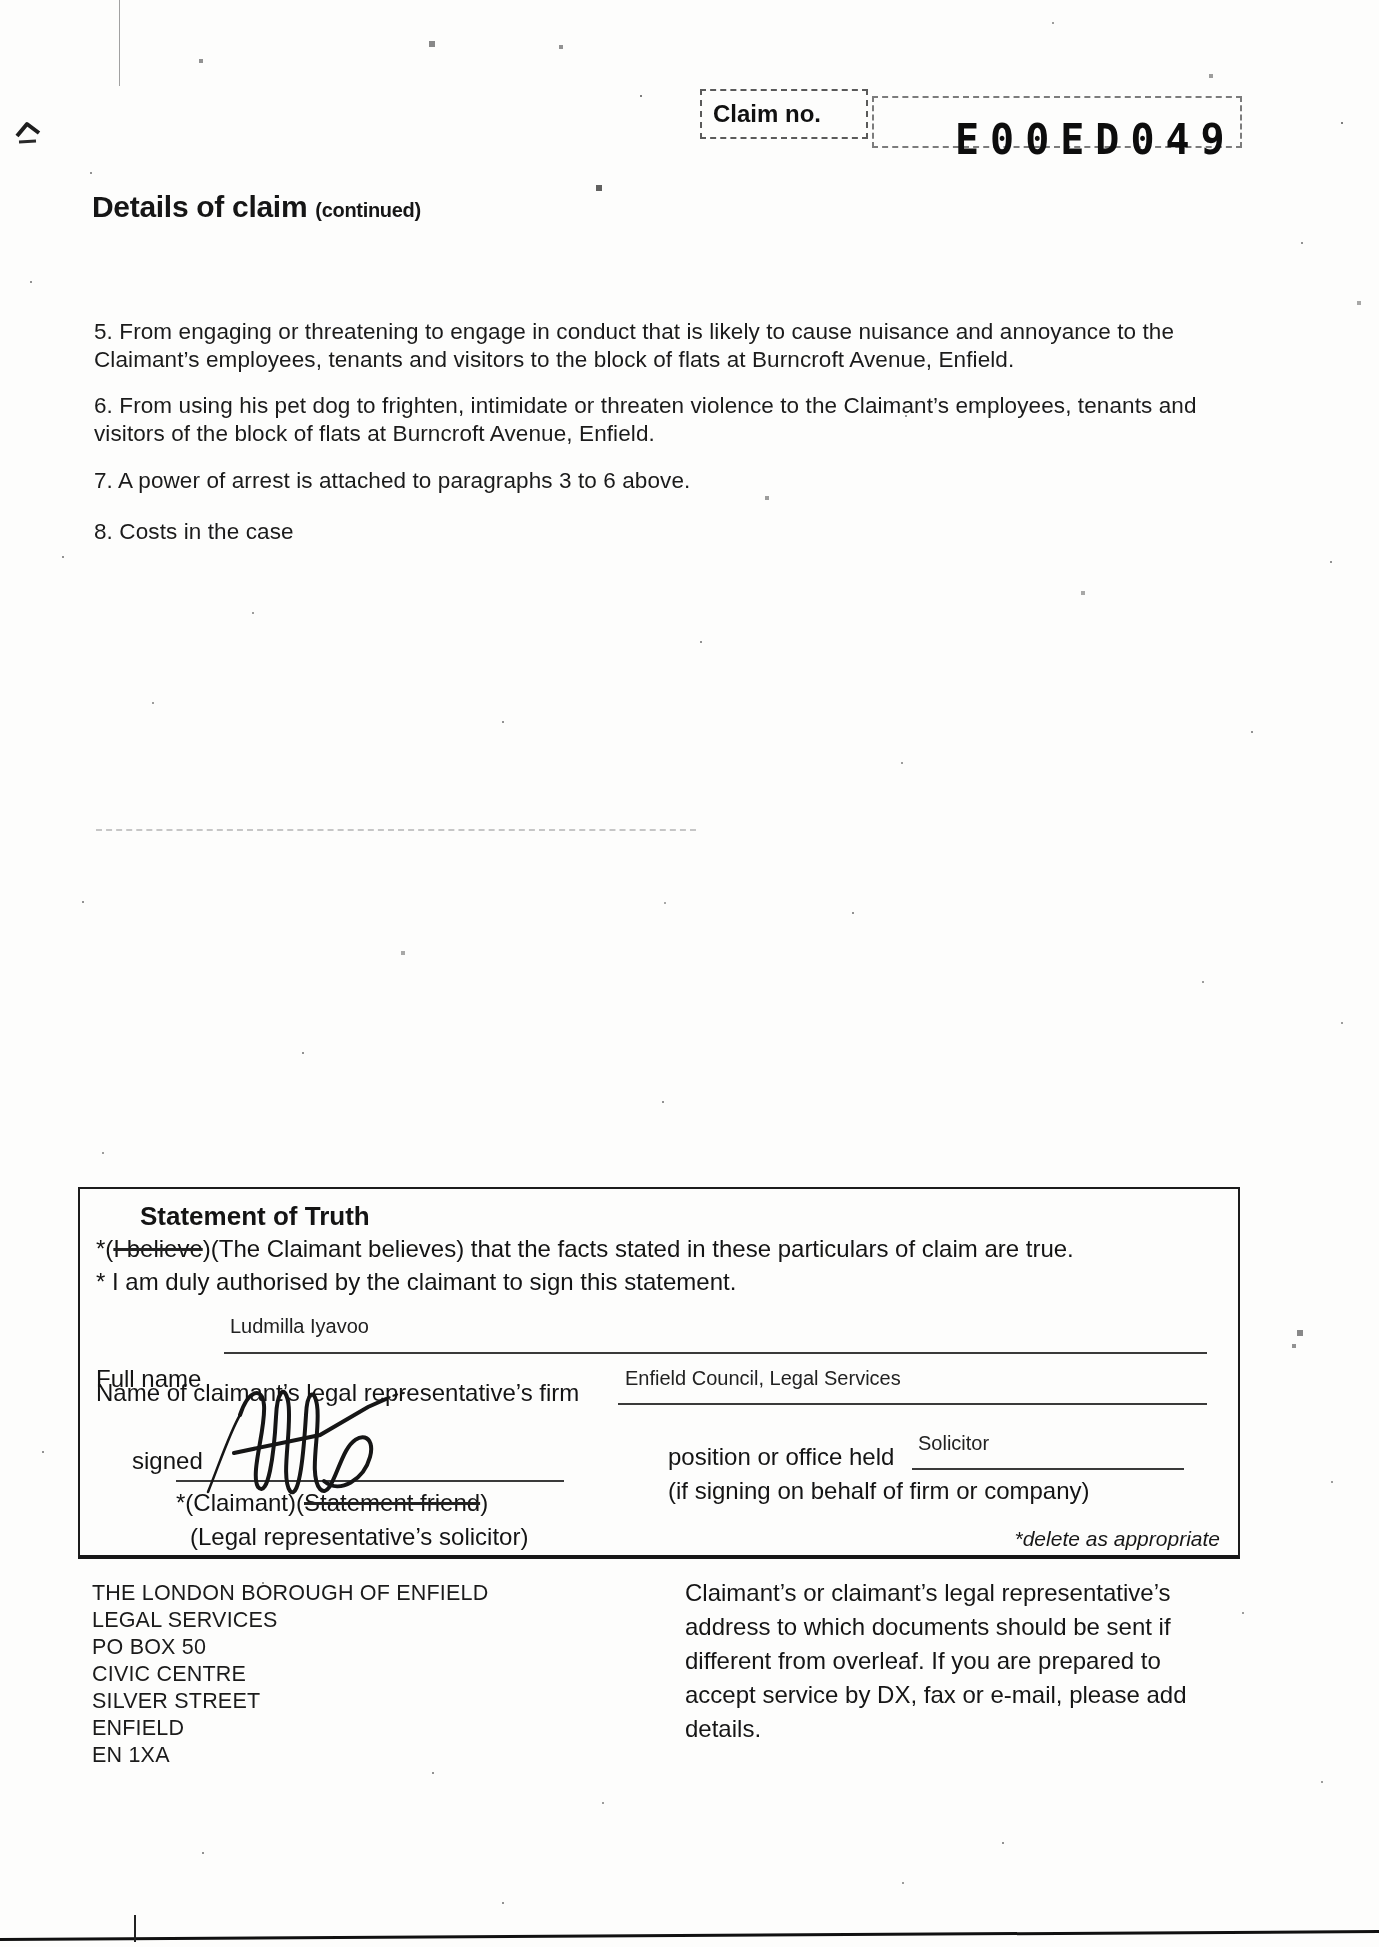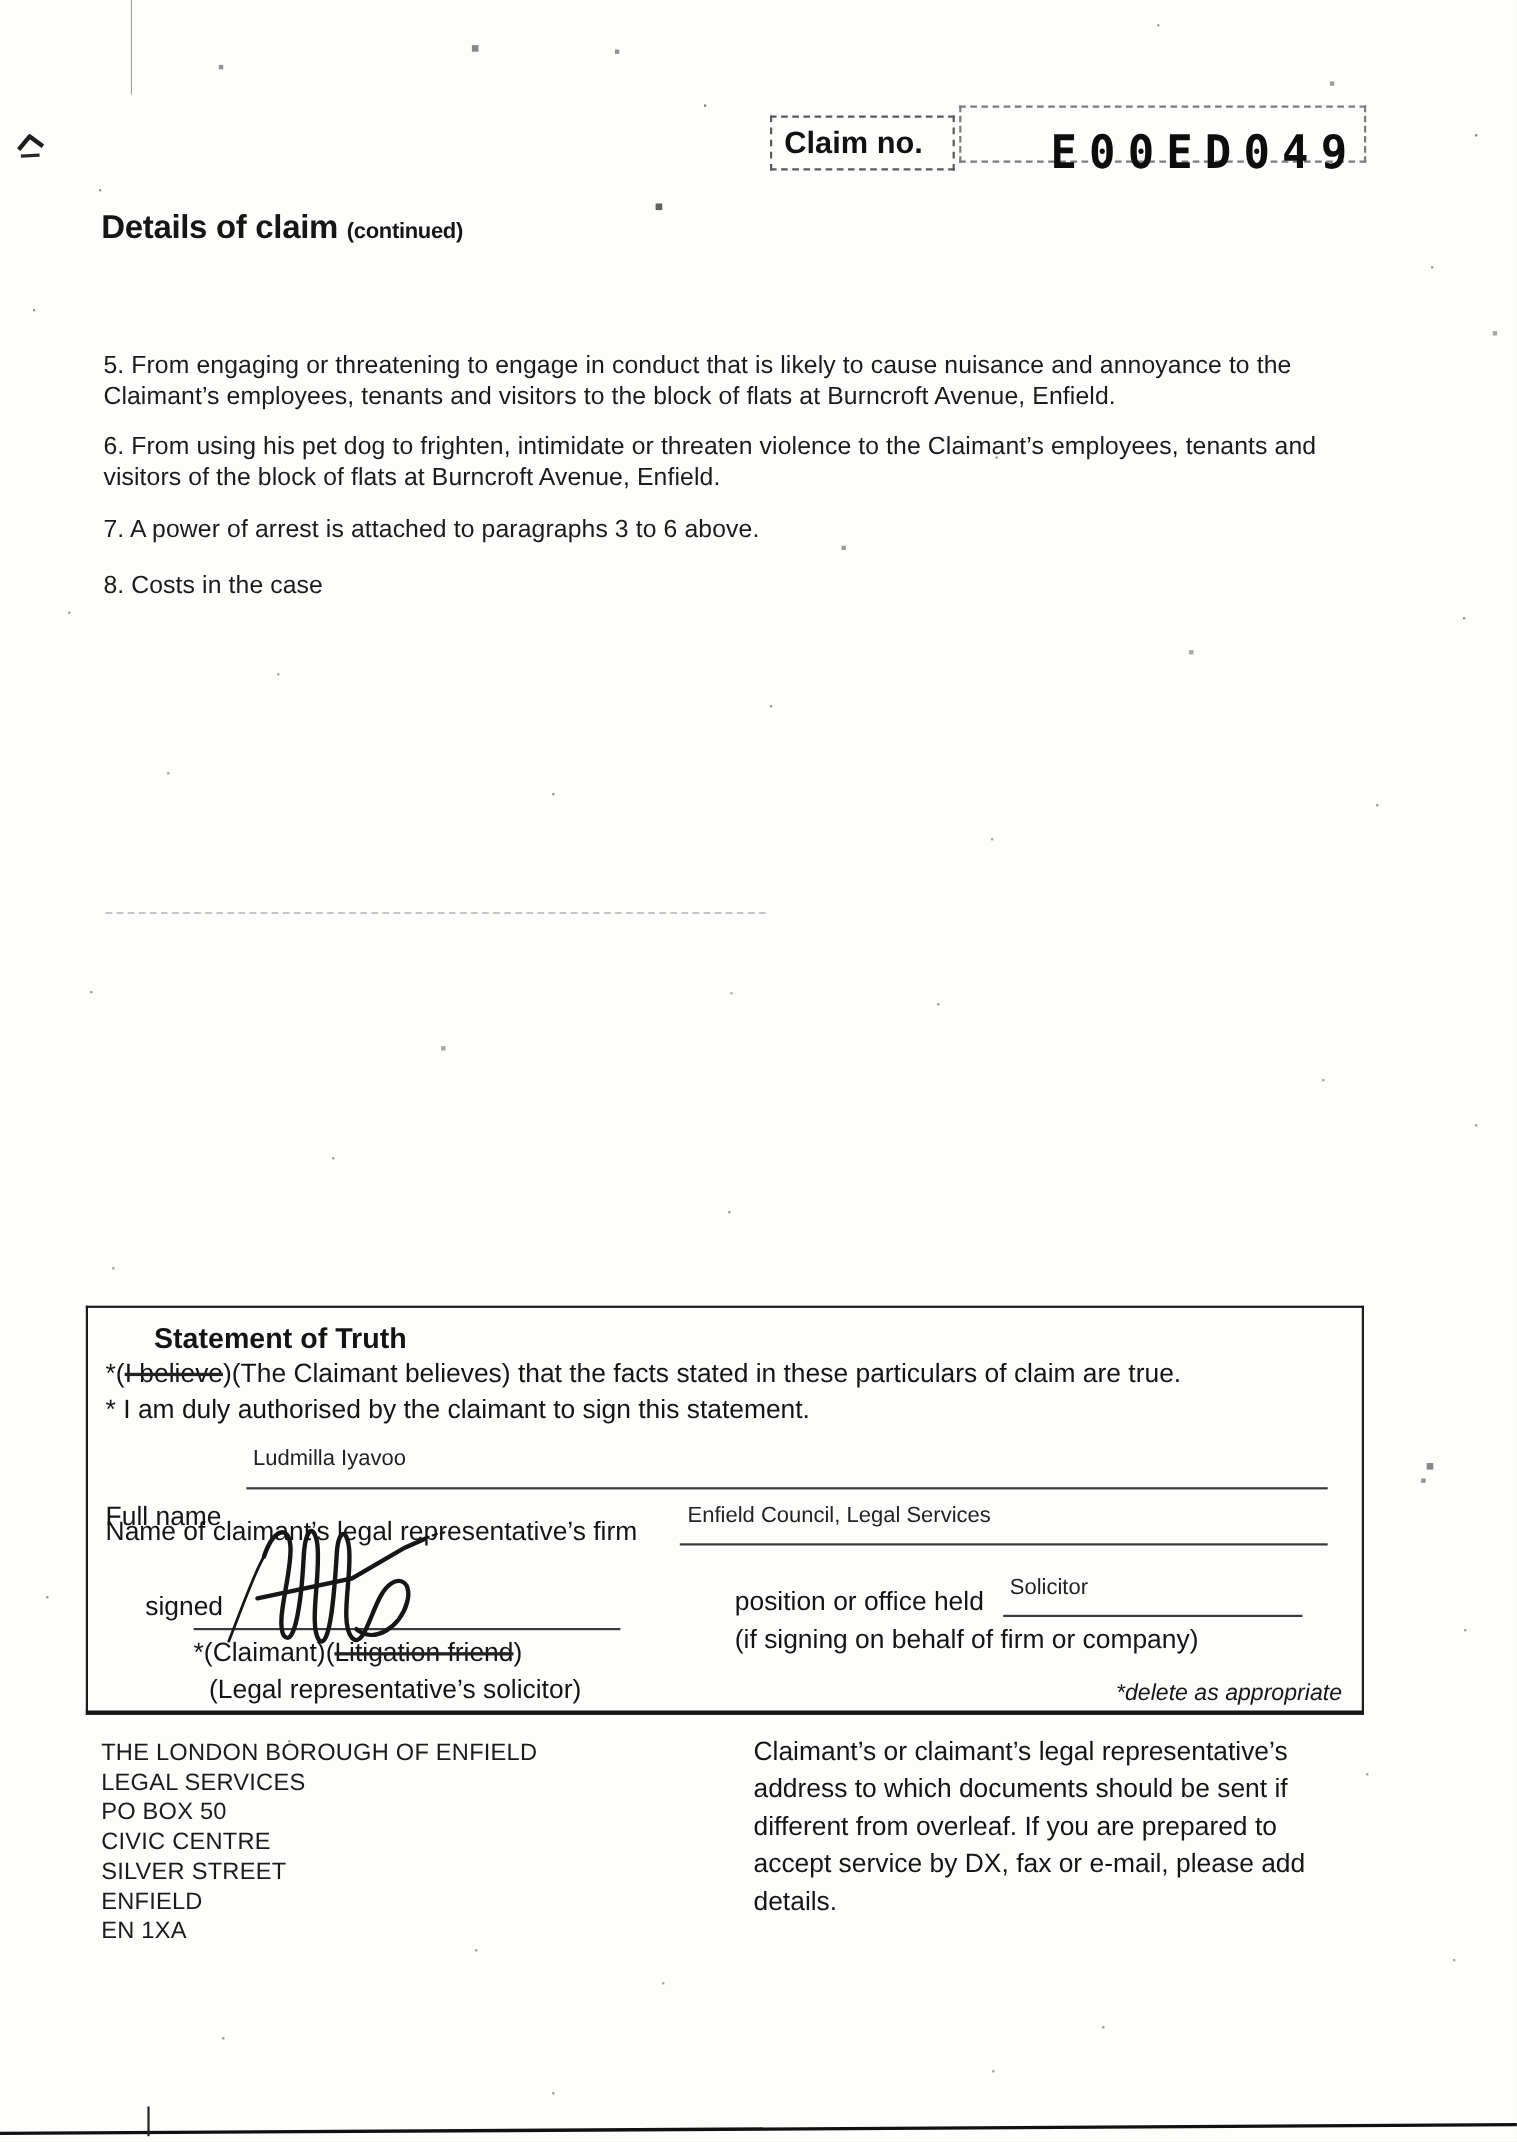--- a/index.html
+++ b/index.html
@@ -33,24 +33,24 @@
       102px 1152px 0 rgba(40,40,40,.45), 1299px 1332px 0 2px rgba(40,40,40,.55), 1293px 1345px 0 1px rgba(40,40,40,.5),
       42px 1451px 0 rgba(40,40,40,.5), 1331px 1481px 0 rgba(40,40,40,.45), 202px 1852px 0 rgba(40,40,40,.5),
       602px 1802px 0 rgba(40,40,40,.45), 1002px 1842px 0 rgba(40,40,40,.5), 1321px 1781px 0 rgba(40,40,40,.45),
       502px 1902px 0 rgba(40,40,40,.5), 902px 1882px 0 rgba(40,40,40,.45), 262px 1582px 0 rgba(40,40,40,.5),
       1242px 1612px 0 rgba(40,40,40,.45), 432px 1772px 0 rgba(40,40,40,.5), 766px 497px 0 1px rgba(40,40,40,.45),
       598px 187px 0 2px rgba(30,30,30,.7), 905px 415px 0 rgba(40,40,40,.5), 664px 902px 0 rgba(40,40,40,.4);
   }
 
   
   .claim-label-box {
-    left:700px; top:105px; width:168px; height:50px;
+    left:700px; top:89px; width:168px; height:50px;
     border:2px dashed #5a5a5a;
     display:flex; align-items:center; padding-left:11px;
-    font-size:28px; font-weight:bold; color:#111;
+    font-size:24px; font-weight:bold; color:#111;
     background:#fdfdfc;
   }
   .claim-no-box {
     left:872px; top:96px; width:370px; height:52px;
     border:2px dashed #7c7c7c;
   }
   .claim-no-value {
     left:955px; top:116px;
     font-family:"DejaVu Sans Mono", monospace;
     font-weight:bold; font-size:40px; letter-spacing:11px; color:#0d0d0d;
@@ -152,21 +152,21 @@
     <div class="abs signed-line"></div>
     <svg class="abs signature-svg" width="230" height="125" viewBox="0 0 230 125">
       <g fill="none" stroke="#161616" stroke-linecap="round">
         <path d="M8 115 C 20 85 30 55 40 38" stroke-width="2.5"></path>
         <path d="M40 38 C 48 14 62 8 64 28 C 66 52 50 96 58 110 C 68 122 74 78 76 40 C 77 16 84 6 88 24 C 93 48 80 100 90 114 C 100 124 104 70 106 38 C 107 16 114 10 117 28 C 121 52 108 98 120 112 C 130 122 136 92 146 74 C 158 52 176 58 170 80 C 164 102 140 118 124 104" stroke-width="4"></path>
         <path d="M34 76 L 120 58 L 168 30 L 186 22" stroke-width="4"></path>
         <path d="M186 22 C 192 19 198 17 204 16" stroke-width="2" stroke-dasharray="4 4"></path>
       </g>
     </svg>
     <div class="abs sot signer-line1">
-      <span>*(Claimant)(</span><span class="struck">Litigation friend</span><span>)</span>
+      <span>*(Claimant)(</span><span class="struck">Statement friend</span><span>)</span>
     </div>
     <div class="abs sot signer-line2">(Legal representative’s solicitor)</div>
 
     <div class="abs sot position-label">position or office held</div>
     <div class="abs position-value">Solicitor</div>
     <div class="abs position-line"></div>
     <div class="abs sot position-note">(if signing on behalf of firm or company)</div>
 
     <div class="abs delete-note">*delete as appropriate</div>
   </div>

